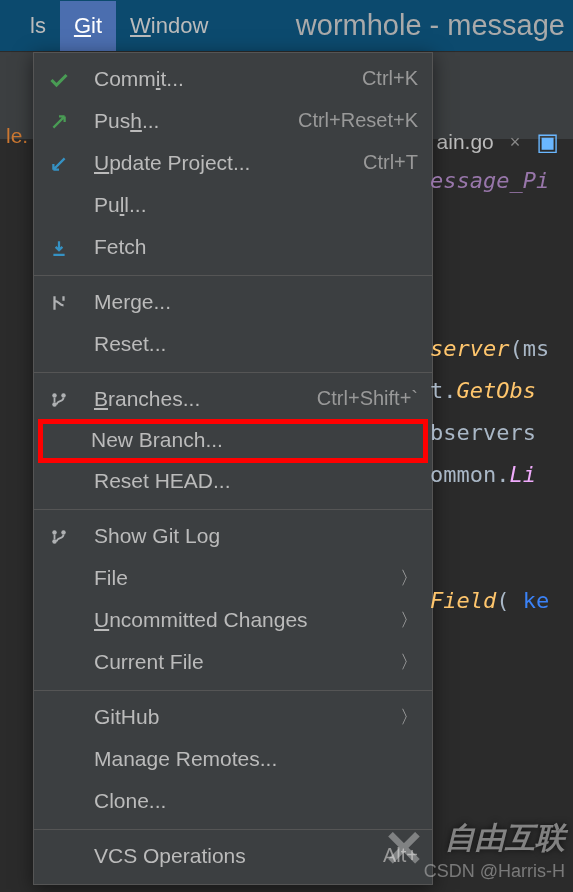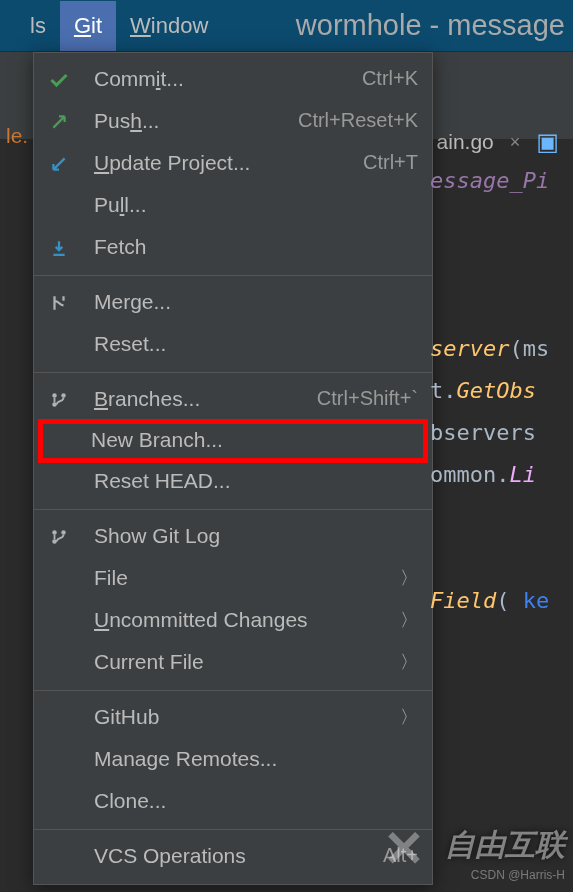--- a/index.html
+++ b/index.html
@@ -138,21 +138,21 @@
     }
     .watermark .wm1 {
       color: rgba(255,255,255,0.45);
       font-size: 30px;
       font-weight: bold;
       font-style: italic;
       text-shadow: 0 0 6px rgba(0,0,0,0.7);
     }
     .watermark .wm2 {
       color: rgba(200,200,200,0.5);
-      font-size: 12px;
+      font-size: 18px;
       margin-top: 2px;
     }
     .watermark .xicon {
       color: rgba(255,255,255,0.35);
       font-size: 50px;
       font-weight: bold;
       position: absolute;
       right: 140px;
       bottom: 4px;
     }

